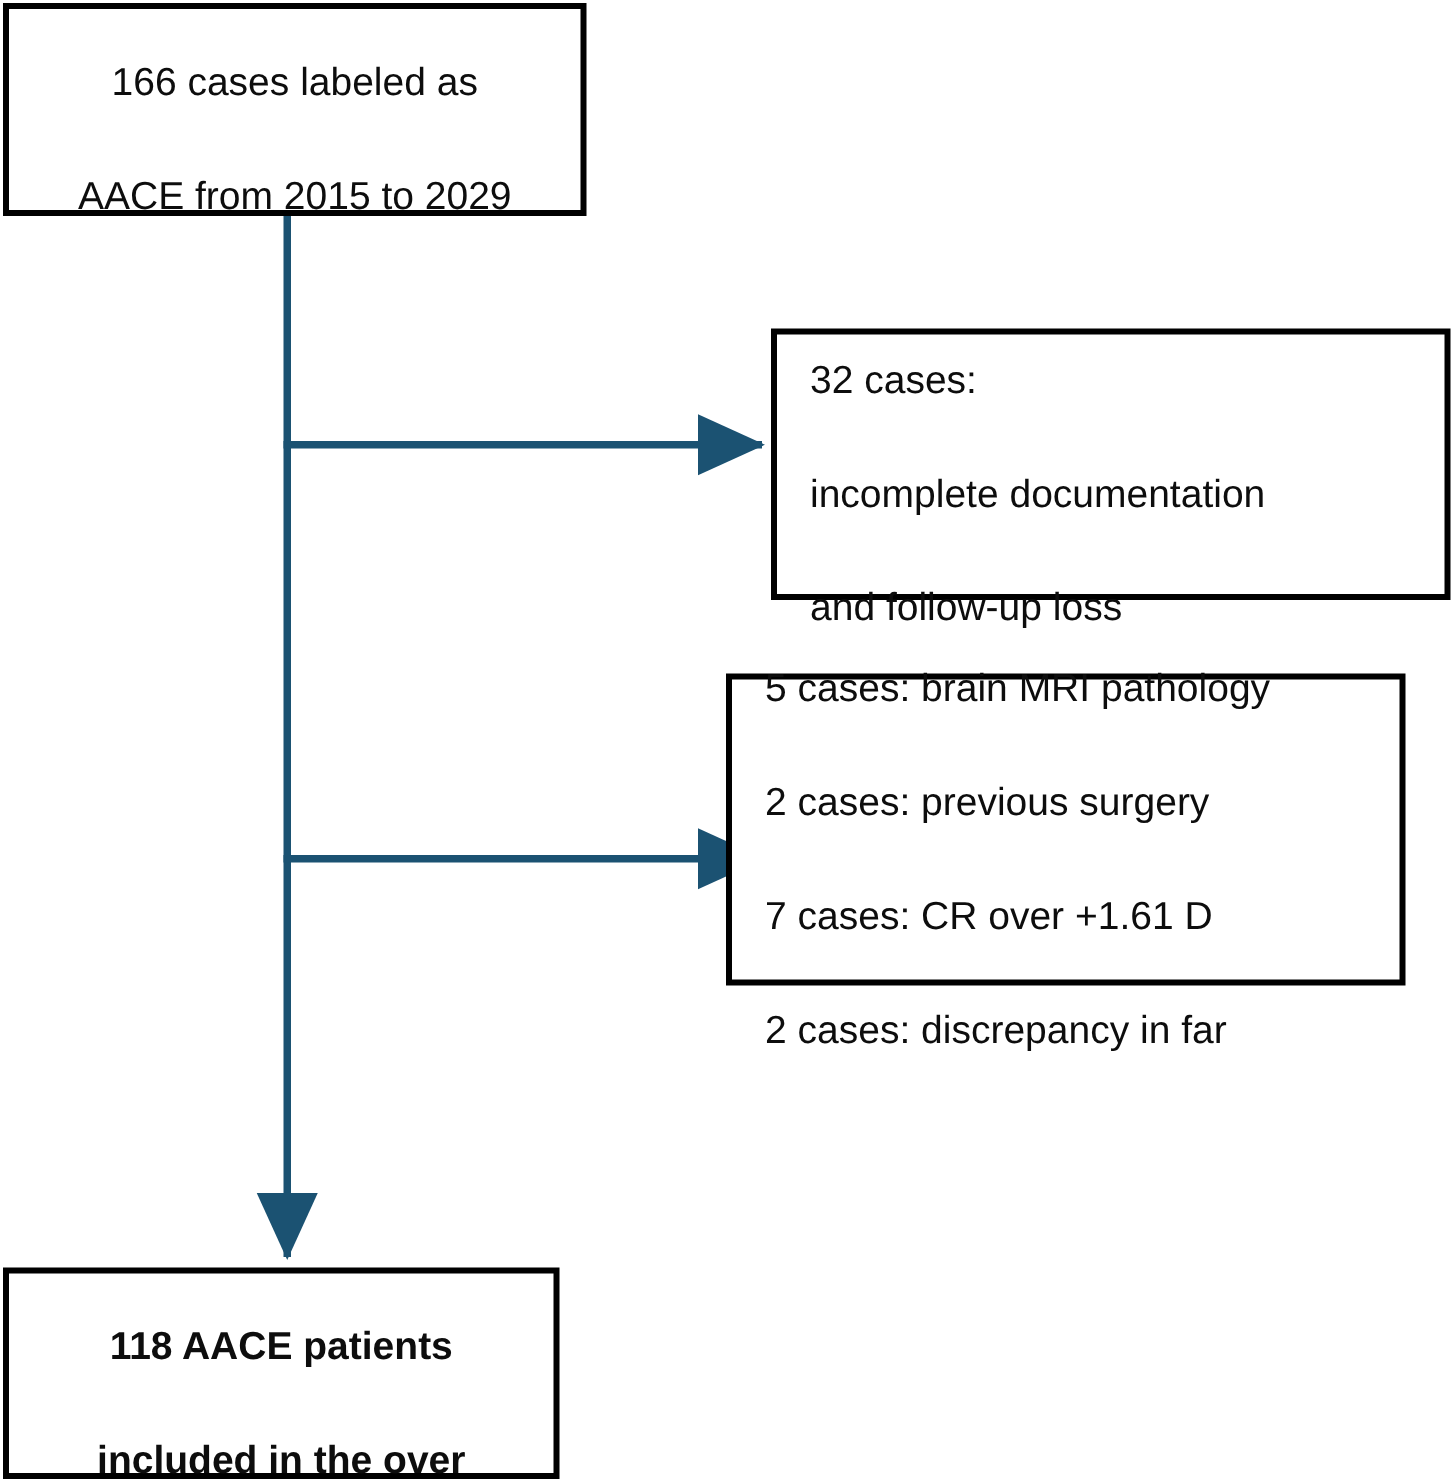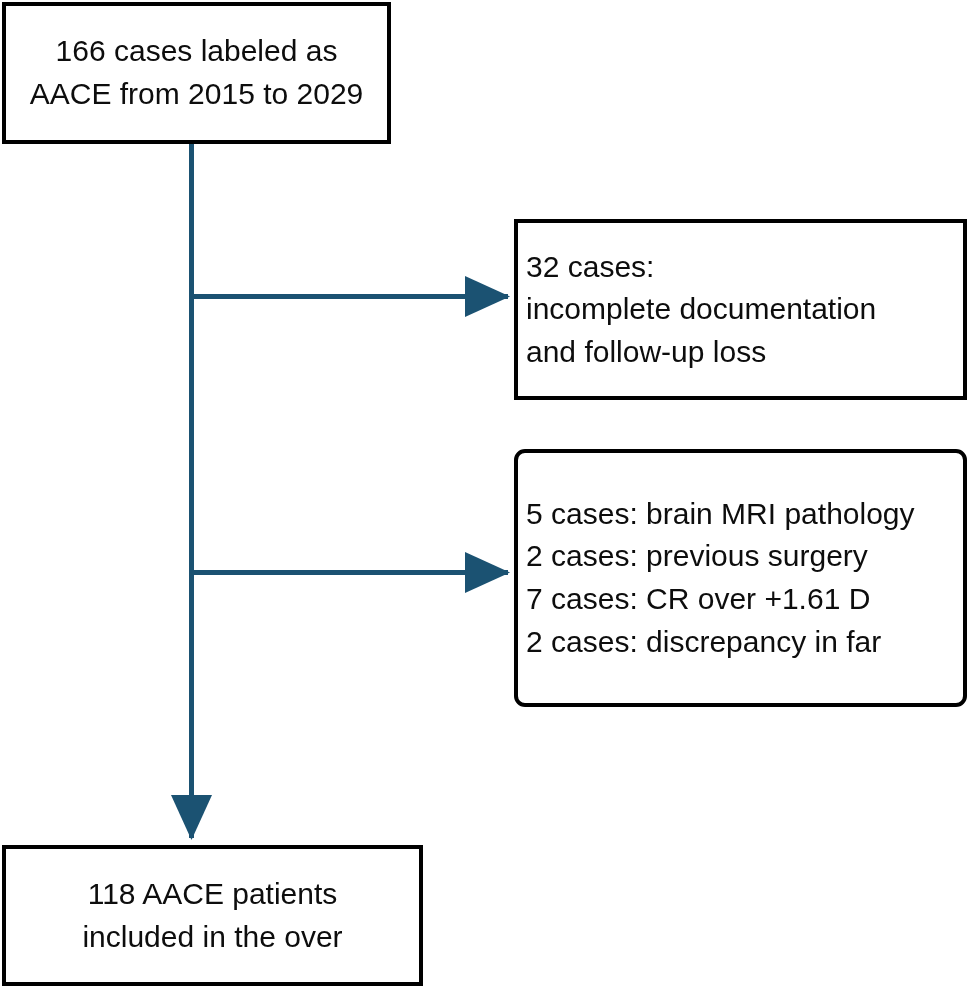--- a/index.html
+++ b/index.html
@@ -22,57 +22,58 @@
     position: absolute;
     box-sizing: border-box;
     background: #ffffff;
     border: 4px solid #000000;
     display: flex;
     flex-direction: column;
     justify-content: center;
   }
   .flow-box .line {
     color: #0d0d0d;
-    font-size: 30px;
+    font-size: 26px;
     line-height: 1.42;
     white-space: pre;
+    margin-top: 39px;
   }
   .box-centered .line {
     text-align: center;
   }
   .box-left .line {
     text-align: left;
-    padding-left: 8px;
+    padding-left: 22px;
   }
 
   
   #box-source {
     left: 2px;
     top: 2px;
     width: 389px;
     height: 142px;
   }
   #box-exclusion-1 {
     left: 514px;
     top: 219px;
     width: 453px;
     height: 181px;
   }
   #box-exclusion-2 {
-    left: 514px;
+    left: 484px;
     top: 449px;
     width: 453px;
-    height: 258px;
-    border-radius: 11px;
+    height: 208px;
   }
   #box-included {
     left: 2px;
     top: 845px;
-    width: 421px;
+    width: 371px;
     height: 141px;
+    font-weight: bold;
   }
 
   
   #connectors {
     position: absolute;
     left: 0;
     top: 0;
     width: 969px;
     height: 988px;
     pointer-events: none;

